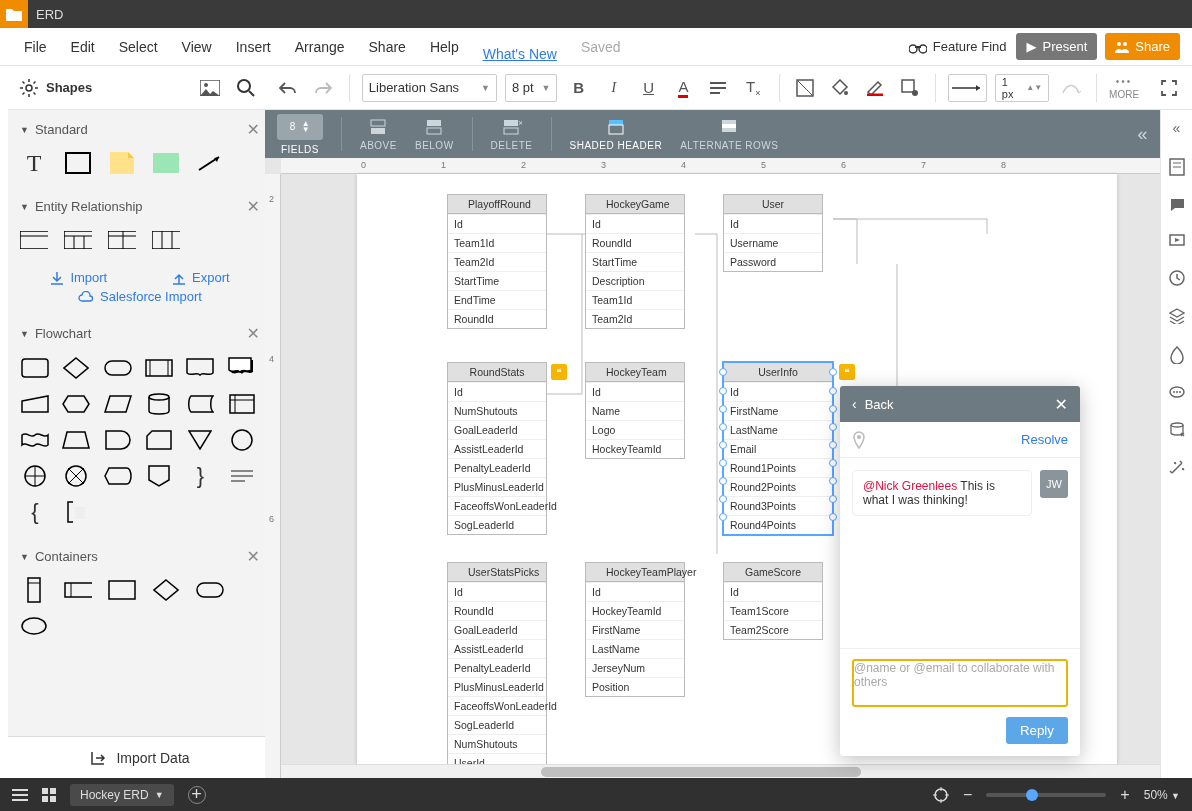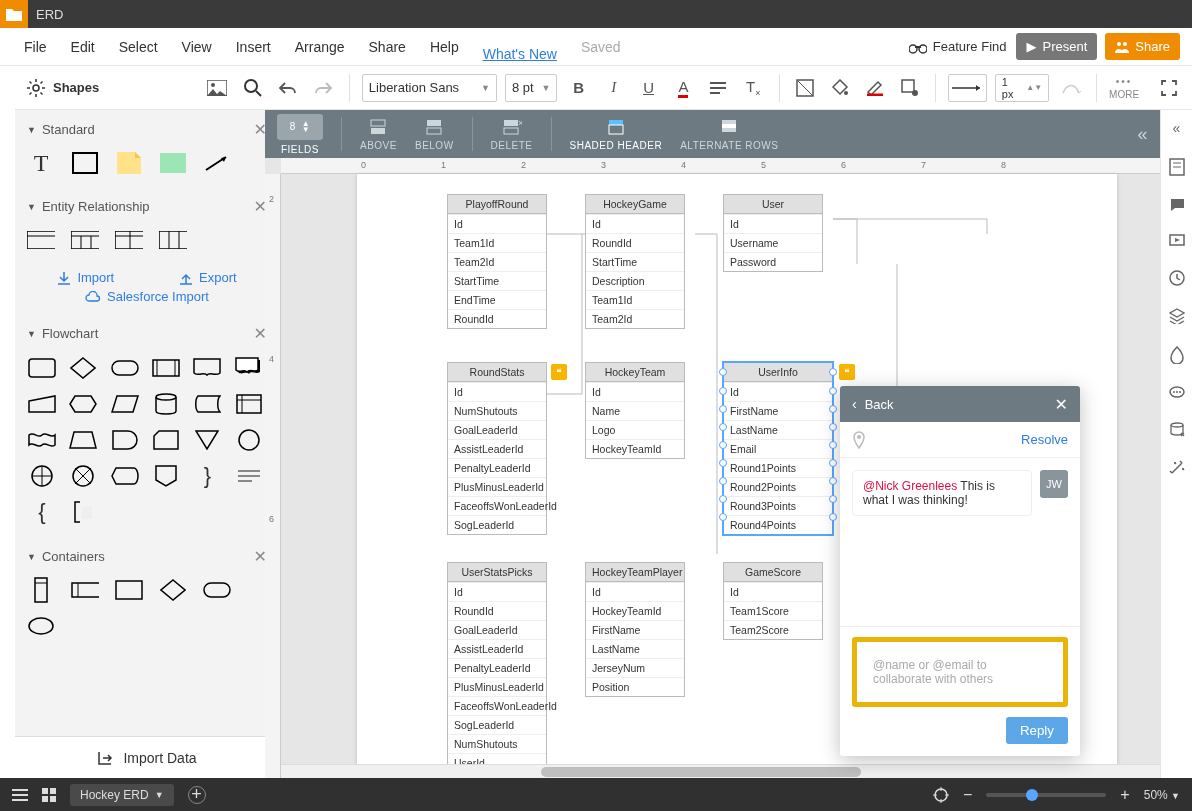--- a/index.html
+++ b/index.html
@@ -18,21 +18,21 @@
 .menubar .menu-item { padding: 0 12px; color: #333; cursor: pointer; font-size: 14px; }
 .menubar .menu-item.link { color: #2f7de1; text-decoration: underline; margin-top: 15px; }
 .menubar .menu-item.muted { color: #aaa; }
 .menubar .spacer { flex: 1; }
 .menubar .feature-find { display: flex; align-items: center; gap: 6px; margin-right: 10px; }
 .menubar .btn { border-radius: 3px; padding: 6px 10px; display: flex; align-items: center; gap: 6px; font-size: 13px; cursor: pointer; }
 .menubar .btn.present { background: #777; color: #fff; }
 .menubar .btn.share { background: #f08c00; color: #fff; }
 
 
-.left-pane { position: absolute; left: 15px; top: 66px; width: 265px; bottom: 33px; background: #f3f3f3; border-right: 1px solid #ddd; display:flex; flex-direction:column; }
+.left-pane { position: absolute; left: 8px; top: 66px; width: 265px; bottom: 33px; background: #f3f3f3; border-right: 1px solid #ddd; display:flex; flex-direction:column; }
 .shapes-header { height: 44px; display: flex; align-items: center; padding: 0 12px; gap: 8px; background:#fff; border-bottom:1px solid #e5e5e5;}
 .shapes-header .title { font-weight: 600; flex:1; }
 .shapes-header .icon-btn { width: 28px; height: 28px; display:flex; align-items:center; justify-content:center; cursor:pointer; }
 
 .section-header { display:flex; align-items:center; padding: 10px 12px 6px; color:#555; font-size:13px; }
 .section-header .caret { font-size: 9px; margin-right: 6px; }
 .section-header .title { flex:1; }
 .section-header .close { color:#888; cursor:pointer; font-size:16px; }
 
 .shape-row { display:flex; flex-wrap:wrap; padding: 6px 12px 12px; gap: 12px 16px; }
@@ -65,21 +65,21 @@
 
 
 .canvas-wrap { position:absolute; left:265px; right:32px; top:158px; bottom:33px; background:#e6e6e6; overflow:hidden; }
 .ruler-h { position:absolute; left:16px; right:0; top:0; height:16px; background:#f4f4f4; border-bottom:1px solid #ccc; font-size:9px; color:#777; }
 .ruler-h .tick { position:absolute; top:2px; }
 .ruler-v { position:absolute; left:0; top:16px; bottom:0; width:16px; background:#f4f4f4; border-right:1px solid #ccc; font-size:9px; color:#777; }
 .page { position:absolute; left:92px; top:16px; width:760px; height:590px; background:#fff; box-shadow:0 1px 4px rgba(0,0,0,0.2); }
 .ruler-v .tick { position:absolute; left:4px; }
 
 .ent { position:absolute; border:1px solid #bbb; background:#fff; font-size:10.5px; }
-.ent .hdr { background:#e0e0e0; border-bottom:1px solid #bbb; padding:3px 6px; text-align:center; font-size:10.5px; }
+.ent .hdr { background:#e0e0e0; border-bottom:1px solid #bbb; padding:3px 20px; text-align:center; font-size:10.5px; }
 .ent .fld { padding:3px 6px; border-top:1px solid #eee; }
 .ent .fld:first-of-type { border-top:none; }
 .ent.selected { outline:1px solid #58a6ff; border-color:#58a6ff; }
 .ent.selected .conn { position:absolute; width:8px; height:8px; border:1px solid #58a6ff; background:#fff; border-radius:50%; }
 
 .comment-badge { position:absolute; width:16px; height:16px; background:#f7b500; border-radius:2px; display:flex; align-items:center; justify-content:center; color:#fff; font-size:10px; }
 
 
 .hscroll { position:absolute; left:16px; right:0; bottom:0; height:14px; background:#f0f0f0; border-top:1px solid #ddd; }
 .hscroll .thumb { position:absolute; left:260px; top:2px; height:10px; width:320px; background:#bfbfbf; border-radius:5px; }
@@ -97,21 +97,21 @@
 .comment-panel .cp-hdr .close { font-size:16px; cursor:pointer; }
 .comment-panel .cp-bar { height:36px; display:flex; align-items:center; padding:0 12px; justify-content:space-between; border-bottom:1px solid #eee; }
 .comment-panel .cp-bar .pin { color:#bbb; font-size:16px; }
 .comment-panel .cp-bar .resolve { color:#2f7de1; cursor:pointer; }
 .comment-panel .cp-body { flex:1; padding:12px; overflow:auto; }
 .comment-panel .msg { display:flex; gap:8px; }
 .comment-panel .msg .bubble { background:#fff; border:1px solid #eee; border-radius:4px; padding:8px 10px; font-size:12px; flex:1; }
 .comment-panel .msg .bubble .mention { color:#d14; }
 .comment-panel .msg .avatar { width:28px; height:28px; background:#8a949b; color:#fff; border-radius:3px; display:flex; align-items:center; justify-content:center; font-size:11px; }
 .comment-panel .cp-input { padding:10px 12px; border-top:1px solid #eee; }
-.comment-panel .cp-input .field { width:100%; border:5px solid #eab308; border-radius:3px; padding:16px; font-size:12px; color:#aaa; min-height:48px; }
+.comment-panel .cp-input .field { width:100%; border:2px solid #eab308; border-radius:3px; padding:0; font-size:12px; color:#aaa; min-height:48px; }
 .comment-panel .cp-actions { display:flex; justify-content:flex-end; padding:0 12px 12px; }
 .comment-panel .cp-actions .reply { background:#5ba7e8; color:#fff; border:none; border-radius:3px; padding:6px 14px; cursor:pointer; }
 
 
 .bottombar { position:absolute; left:0; right:0; bottom:0; height:33px; background:#303030; color:#ddd; display:flex; align-items:center; padding:0 12px; font-size:12px; gap:14px; }
 .bottombar .page-chip { background:#4a4a4a; padding:4px 10px; border-radius:3px; display:flex; align-items:center; gap:6px; }
 .bottombar .spacer { flex:1; }
 .bottombar .zoom-slider { width:120px; height:4px; background:#555; border-radius:2px; position:relative; }
 .bottombar .zoom-slider .knob { position:absolute; left:40px; top:-4px; width:12px; height:12px; border-radius:50%; background:#58a6ff; }
 

